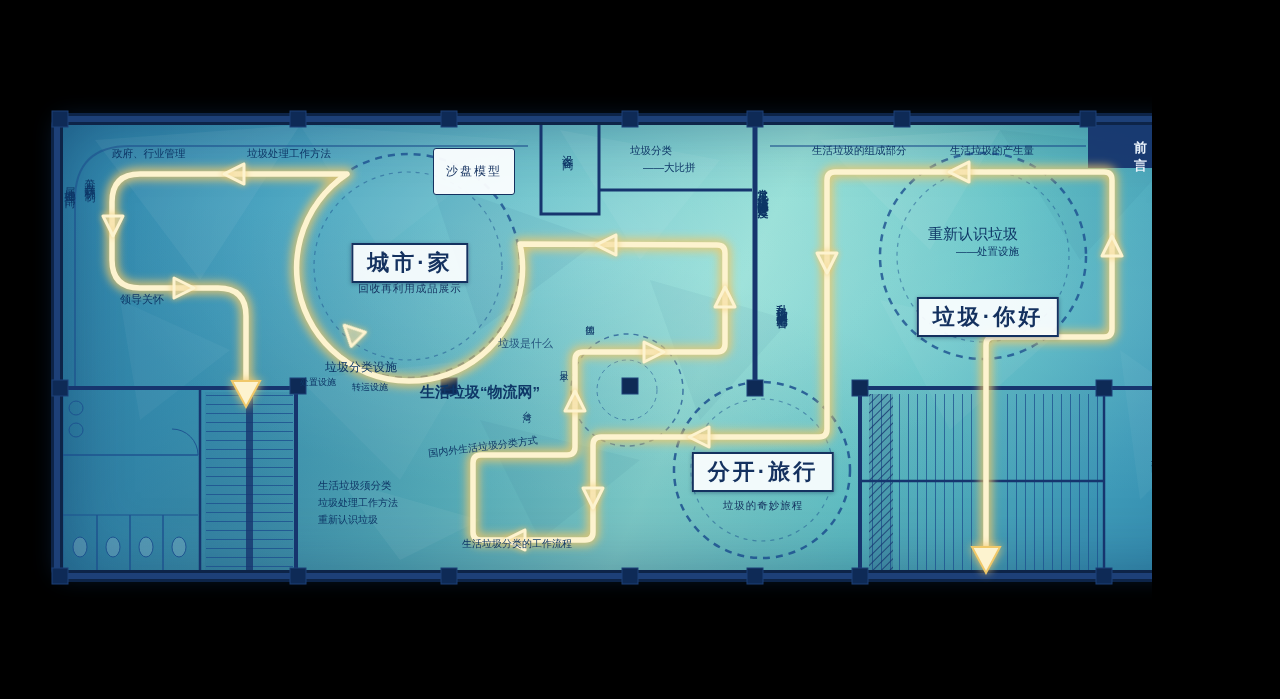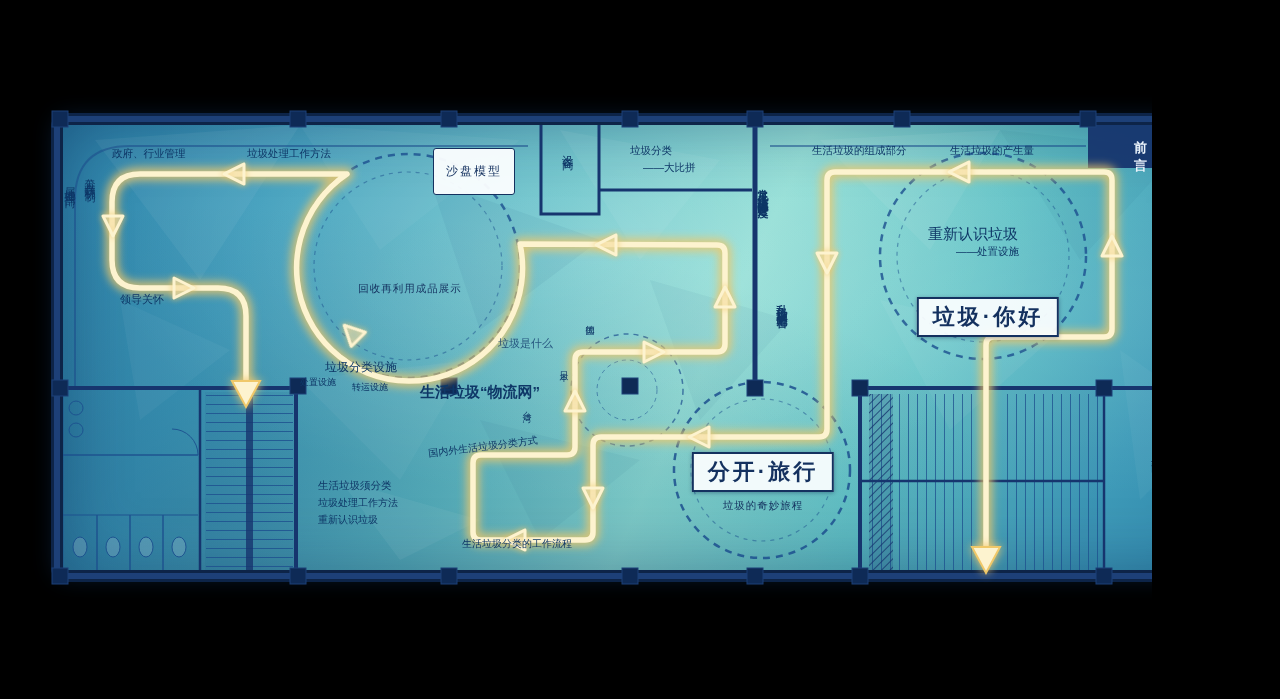--- a/index.html
+++ b/index.html
@@ -245,18 +245,19 @@
   <div class="lbl v" style="left:757px;top:180px;font-size:11px;font-weight:600">常见生活垃圾降解速度</div>
   <div class="lbl v" style="left:776px;top:296px;font-size:11px;font-weight:600">乱扔垃圾的危害</div>
   <div class="lbl v" style="left:561px;top:146px;font-size:11.5px">设备间</div>
   <div class="lbl v" style="left:1150px;top:448px;font-size:11.5px">设备间</div>
   <div class="lbl v" style="left:1186px;top:232px;font-size:11.5px;font-weight:600">接待台</div>
   <div class="preface" style="left:1134px;top:139px">前言</div>
   <div class="lbl" style="left:928px;top:226px;font-size:15px">重新认识垃圾</div>
   <div class="lbl" style="left:956px;top:246px;font-size:10.5px">——处置设施</div>
 
   <div class="tag-box" style="left:433px;top:148px">沙盘模型</div>
+  <div class="zone-box" style="left:410px;top:263px">城市·家</div>
   <div class="zone-sub" style="left:410px;top:282px">回收再利用成品展示</div>
   <div class="zone-box" style="left:988px;top:317px">垃圾·你好</div>
   <div class="zone-box" style="left:763px;top:472px">分开·旅行</div>
   <div class="zone-sub" style="left:763px;top:499px">垃圾的奇妙旅程</div>
 
 </div>
 
 </body></html>

